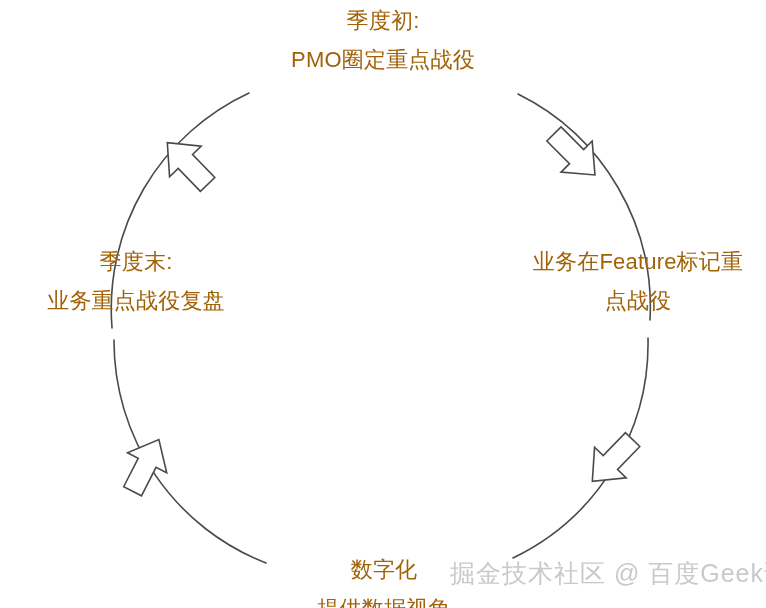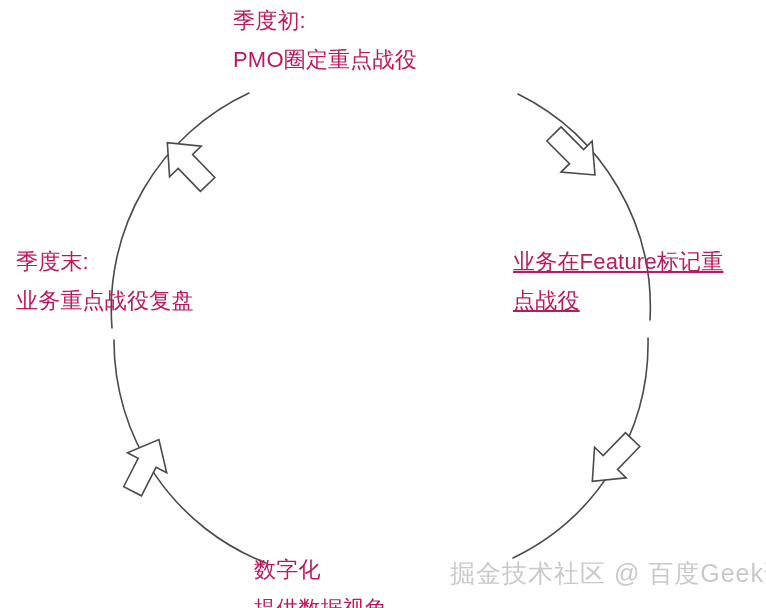--- a/index.html
+++ b/index.html
@@ -18,37 +18,36 @@
   }
   #cycle-canvas {
     position: absolute;
     left: 0;
     top: 0;
     width: 766px;
     height: 608px;
   }
   .node-label {
     position: absolute;
-    text-align: left;
+    text-align: center;
     line-height: 1.75;
     font-size: 22px;
-    color: #be185d;
+    color: #a16207;
     white-space: pre-line;
     letter-spacing: 0.2px;
   }
   #label-top {
     left: 233px;
     top: 2px;
     width: 300px;
   }
   #label-right {
     left: 513px;
     top: 243px;
     width: 250px;
-    text-decoration: underline;
   }
   #label-bottom {
     left: 254px;
     top: 527px;
     width: 260px;
     margin-top: 24px;
   }
   #label-left {
     left: 16px;
     top: 243px;

